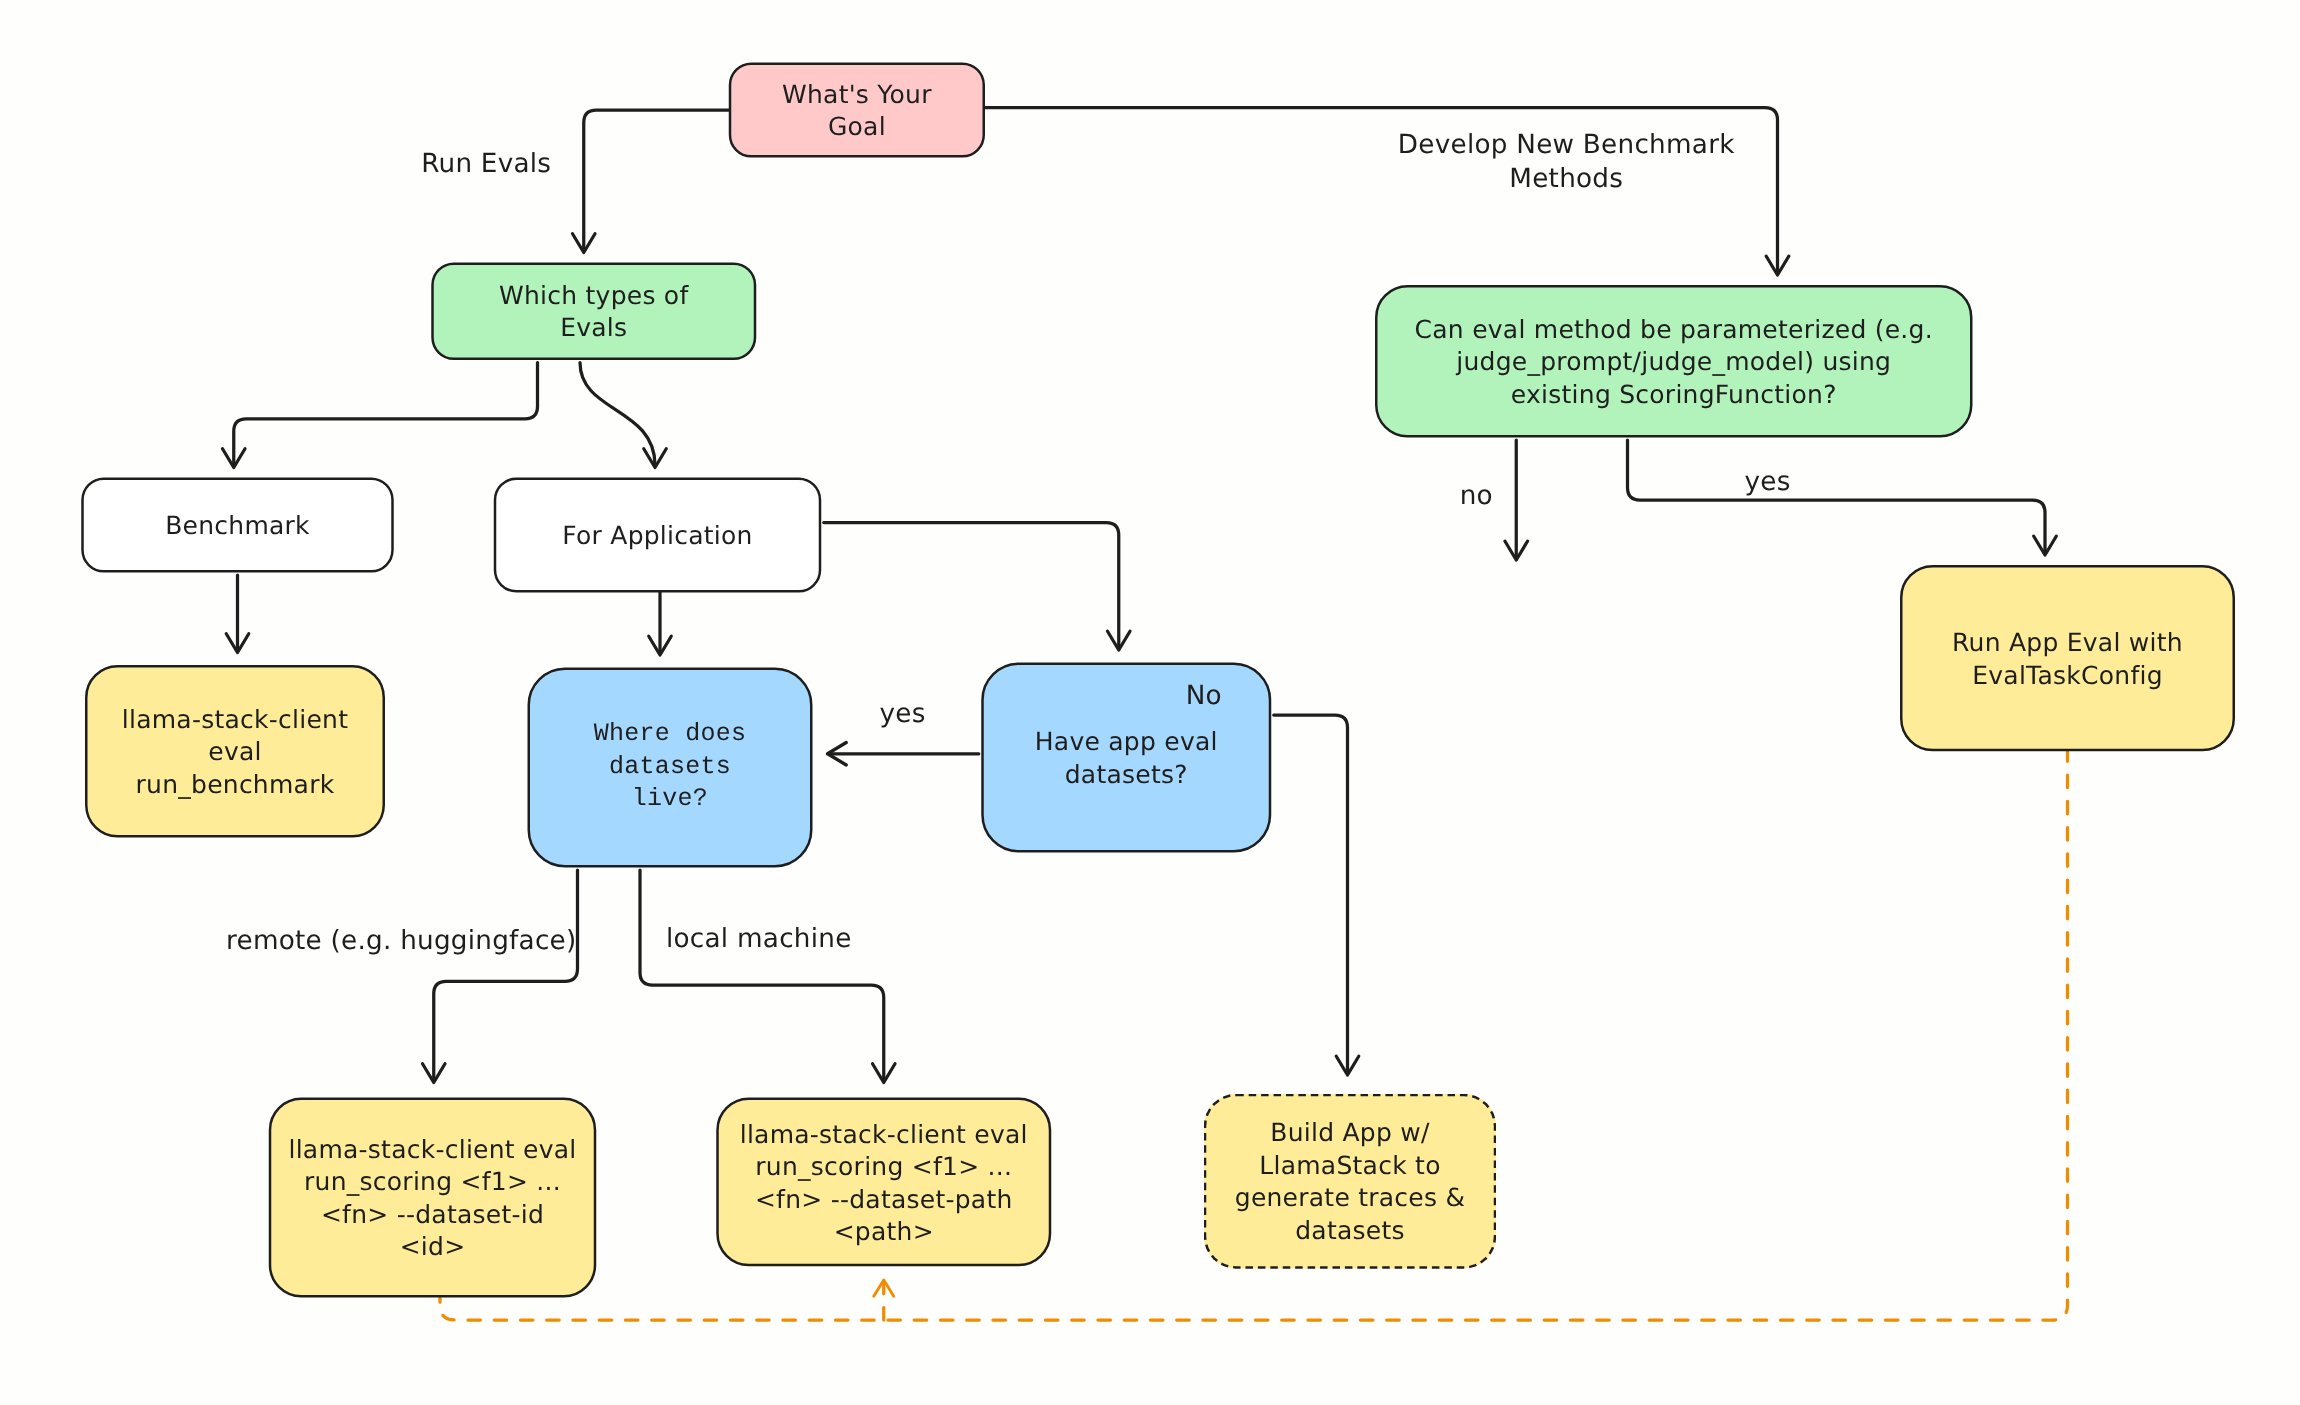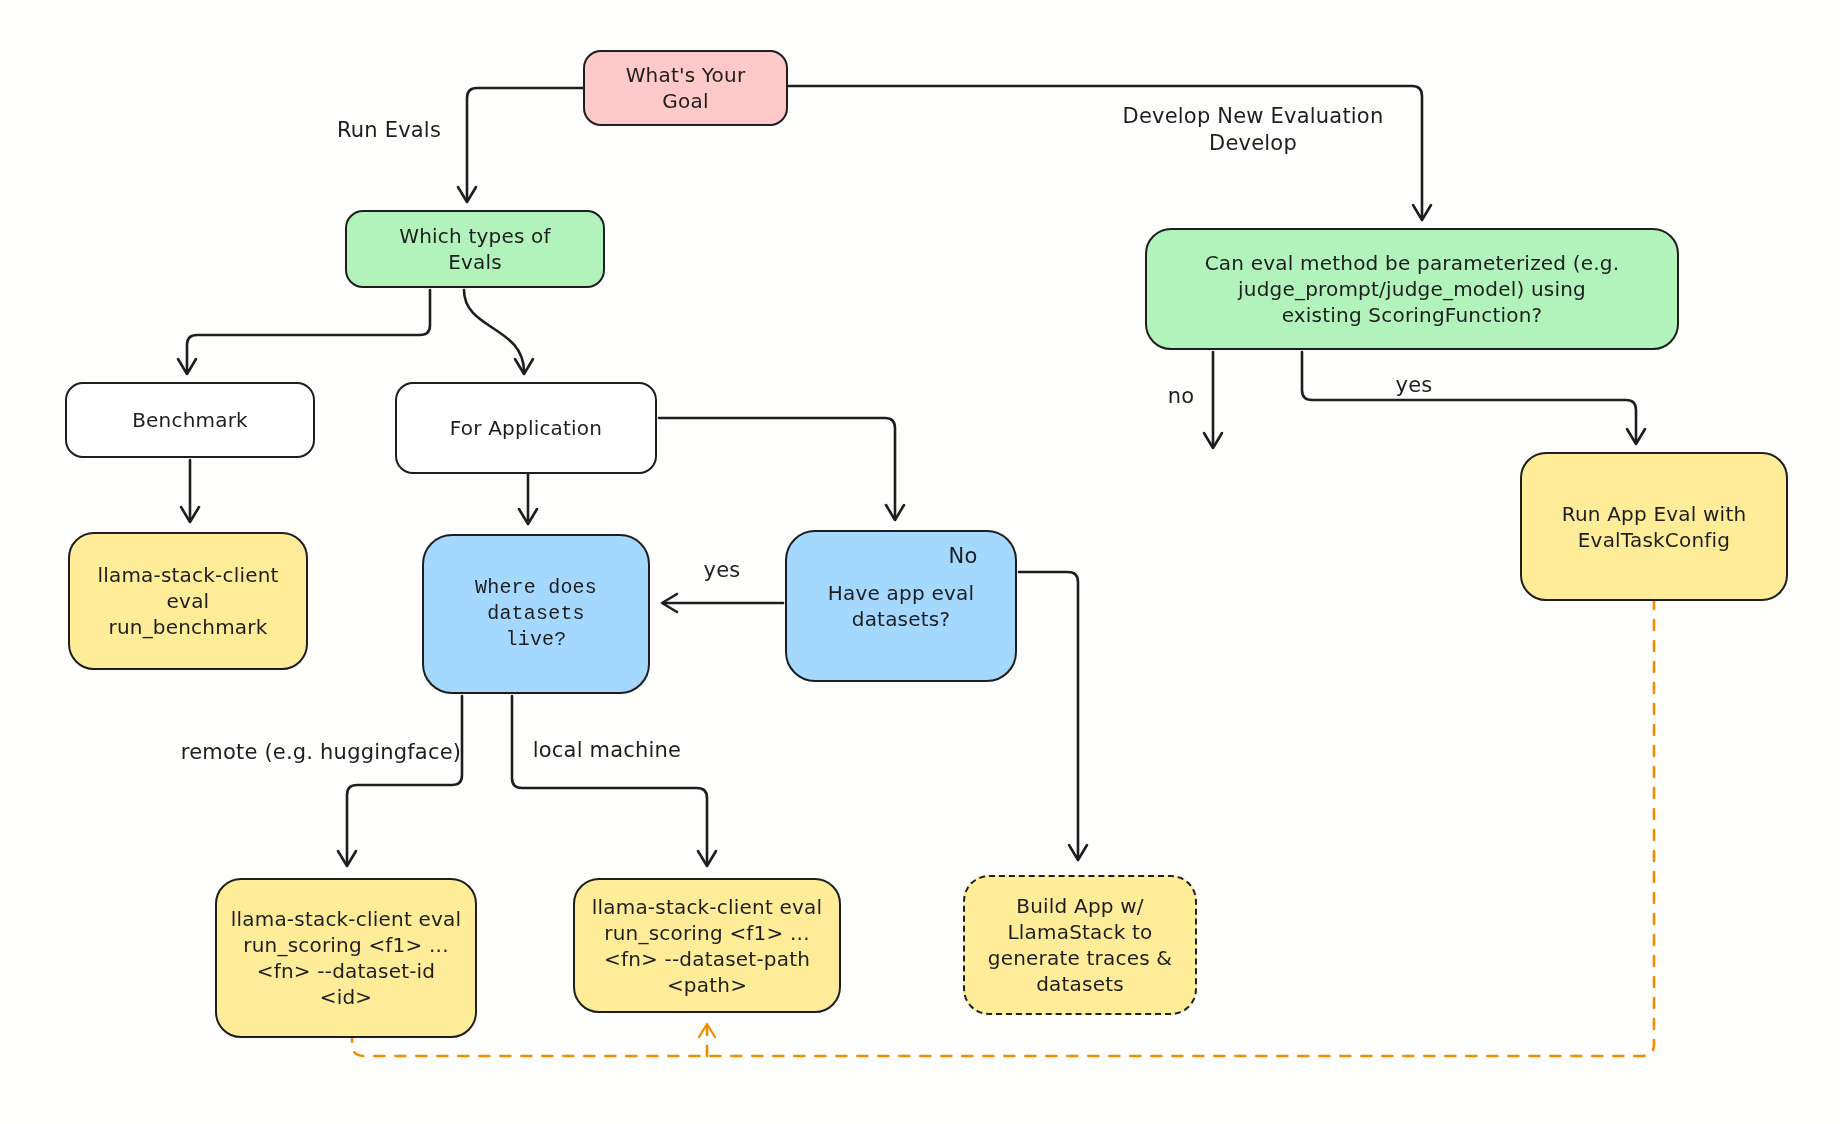--- a/index.html
+++ b/index.html
@@ -87,21 +87,21 @@
   </svg>
 
   <div class="node fill-pink" style="left:583px;top:50px;width:205px;height:76px;">
     <span class="lbl" style="max-width:140px">What's Your Goal</span>
   </div>
 
   <div class="node fill-green" style="left:345px;top:210px;width:260px;height:78px;">
     <span class="lbl" style="max-width:180px">Which types of Evals</span>
   </div>
 
-  <div class="node fill-green rad-lg" style="left:1100px;top:228px;width:534px;height:122px;margin-left:45px;">
+  <div class="node fill-green rad-lg" style="left:1100px;top:228px;width:478px;height:122px;">
     <span class="lbl" style="max-width:430px">Can eval method be parameterized (e.g. judge_prompt/judge_model) using existing ScoringFunction?</span>
   </div>
 
   <div class="node fill-white" style="left:65px;top:382px;width:250px;height:76px;align-items:center;">
     <span class="lbl">Benchmark</span>
   </div>
 
   <div class="node fill-white" style="left:395px;top:382px;width:262px;height:92px;">
     <span class="lbl">For Application</span>
   </div>
@@ -130,21 +130,21 @@
   <div class="node fill-yellow rad-lg cmd" style="left:573px;top:878px;width:268px;height:135px;">
     <span class="lbl" style="max-width:237px">llama-stack-client eval run_scoring &lt;f1&gt; ... &lt;fn&gt; --dataset-path &lt;path&gt;</span>
   </div>
 
   <div class="node fill-yellow rad-lg dashed cmd" style="left:963px;top:875px;width:234px;height:140px;">
     <span class="lbl" style="max-width:185px">Build App w/ LlamaStack to generate traces &amp; datasets</span>
   </div>
 
   <div class="elabel" style="left:389px;top:131px;">Run Evals</div>
 
-  <div class="elabel wrap" style="left:1253px;top:130px;">Develop New Evaluation Develop</div>
+  <div class="elabel wrap" style="left:1253px;top:130px;">Develop New Benchmark Methods</div>
 
   <div class="elabel" style="left:1181px;top:397px;">no</div>
 
   <div class="elabel" style="left:1414px;top:386px;">yes</div>
 
   <div class="elabel" style="left:722px;top:571px;">yes</div>
 
   <div class="elabel" style="left:963px;top:557px;">No</div>
 
   <div class="elabel" style="left:321px;top:753px;">remote (e.g. huggingface)</div>

